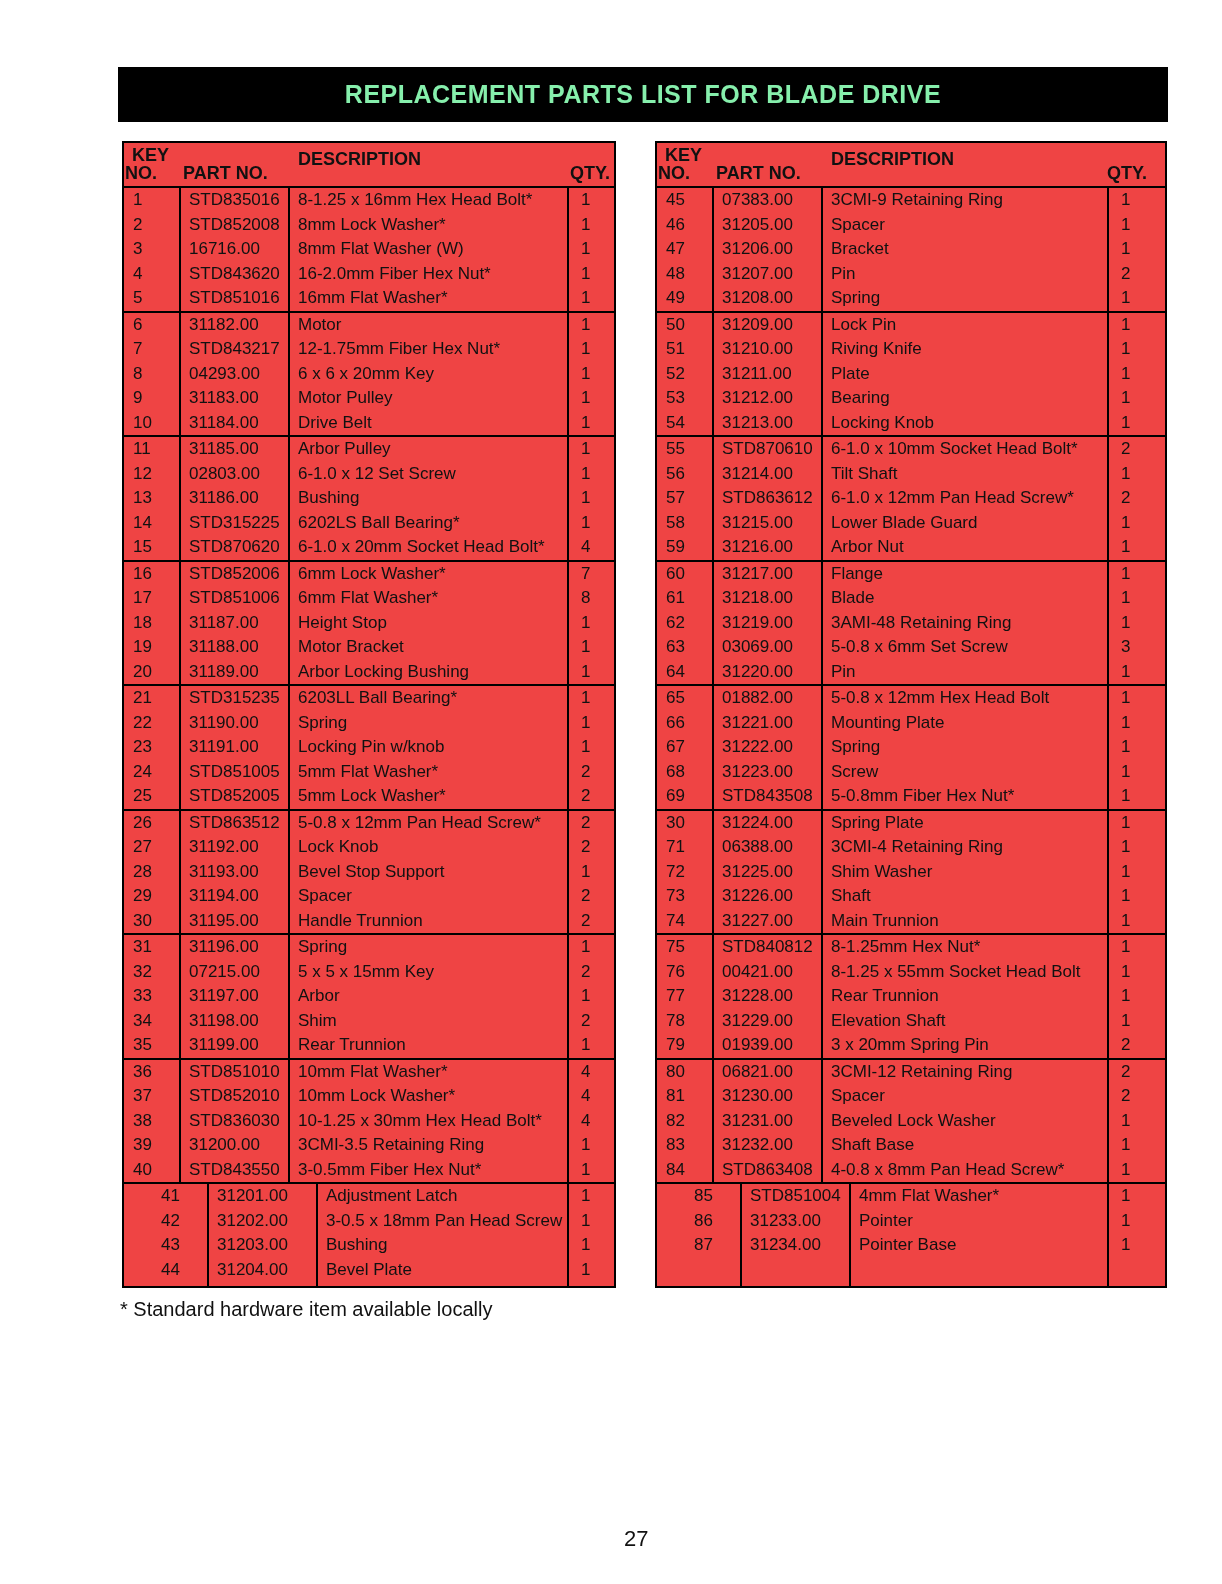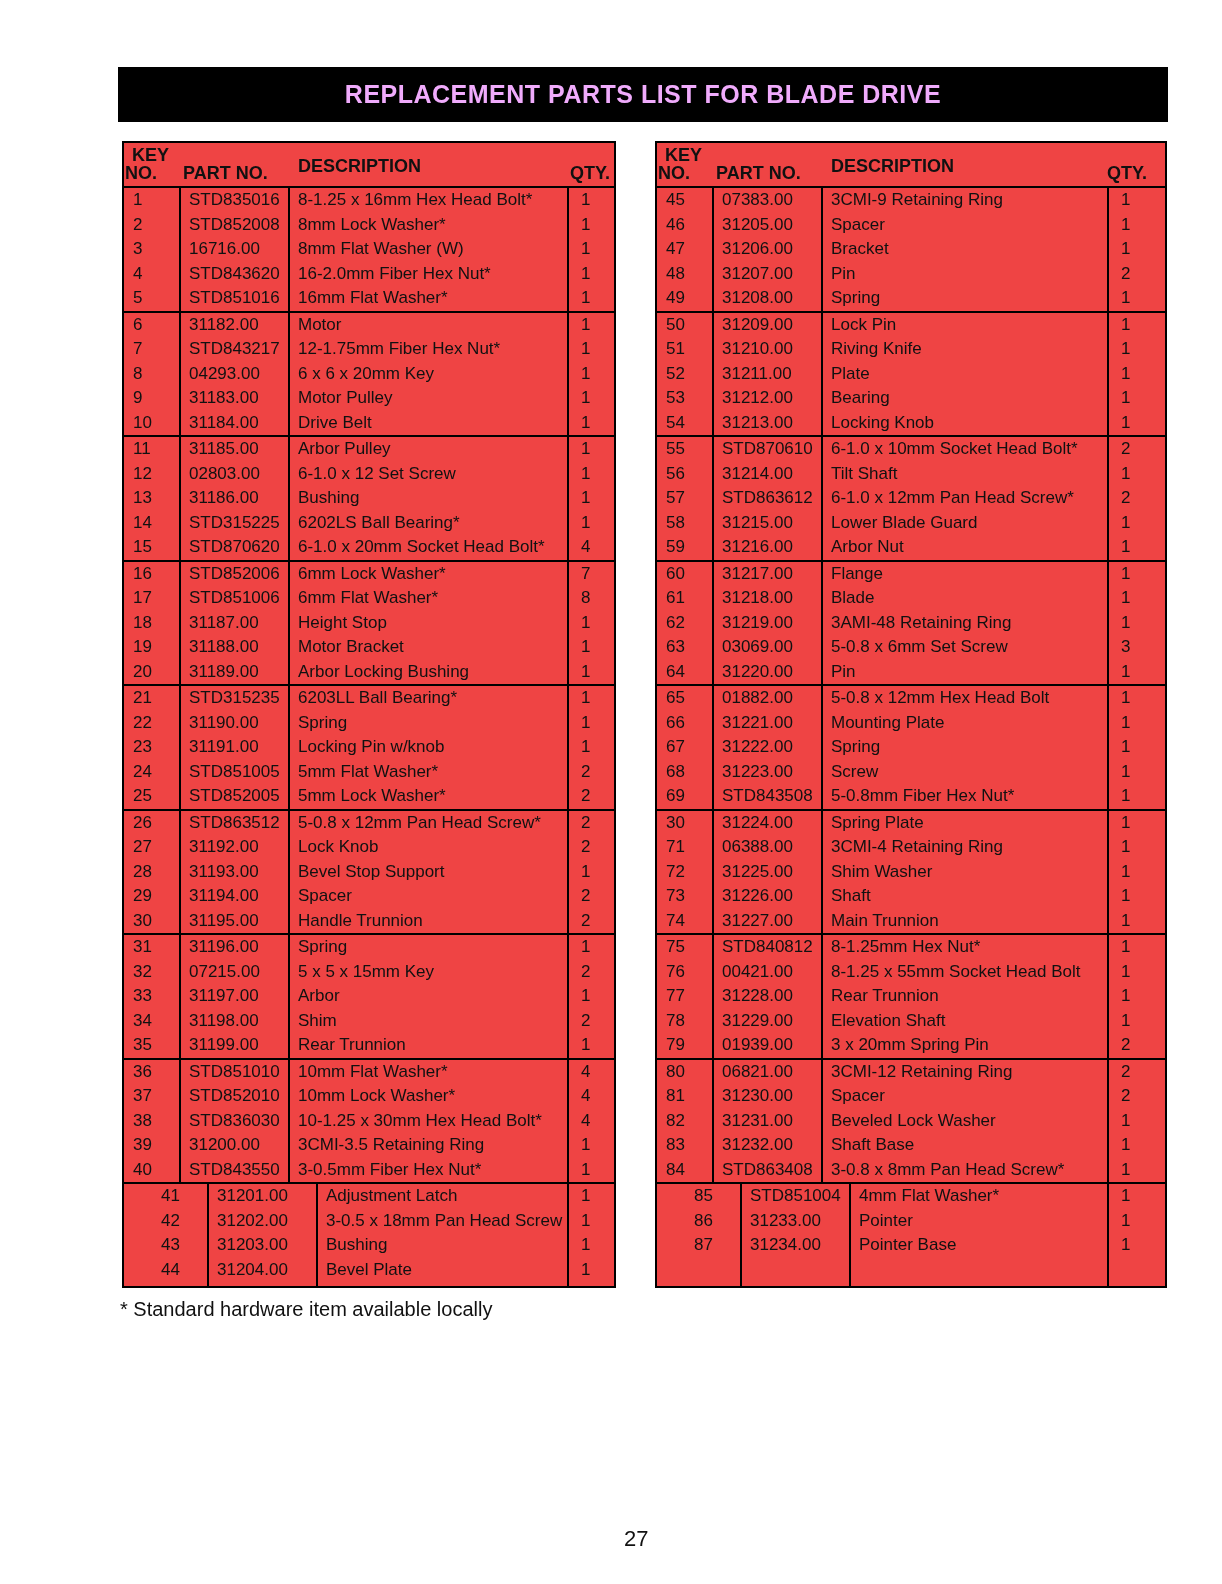--- a/index.html
+++ b/index.html
@@ -14,42 +14,42 @@
   }
   *{box-sizing:border-box;}
 
   
   .banner{
     position:absolute;left:118px;top:67px;width:1050px;height:55px;
     background:#000;
     display:flex;align-items:center;justify-content:center;
   }
   .banner-title{
-    color:#f0abfc;font-weight:bold;font-size:25px;letter-spacing:.5px;
+    color:#86efac;font-weight:bold;font-size:25px;letter-spacing:.5px;
     white-space:nowrap;
   }
 
   
   .parts-table{
     position:absolute;top:141px;height:1147px;
     border:2px solid #000;background:#ef4444;
     display:flex;flex-direction:column;
   }
   .parts-table.left{left:122px;width:494px;}
   .parts-table.right{left:655px;width:512px;}
 
   .thead{
     position:relative;flex:0 0 45px;
     border-bottom:2px solid #000;
     font-weight:bold;font-size:18px;
   }
   .thead .h-key1{position:absolute;left:8px;top:2px;}
   .thead .h-key2{position:absolute;left:1px;bottom:2px;}
   .thead .h-part{position:absolute;left:59px;bottom:2px;}
-  .thead .h-desc{position:absolute;left:174px;bottom:9px;}
+  .thead .h-desc{position:absolute;left:174px;bottom:16px;}
   .thead .h-qty{position:absolute;right:4px;bottom:2px;}
   .parts-table.right .thead .h-qty{right:18px;}
 
   .tbody{flex:1 1 auto;display:flex;flex-direction:column;min-height:0;}
   .row-group{flex:0 0 auto;}
   .row-group + .row-group{border-top:2px solid #000;}
   .row-group.last{flex:1 1 auto;display:flex;flex-direction:column;min-height:0;padding-left:28px;}
 
   .row{
     display:flex;height:24.5px;flex:0 0 auto;
@@ -637,21 +637,21 @@
           </div>
           <div class="row">
             <div class="cell key">83</div>
             <div class="cell part">31232.00</div>
             <div class="cell desc">Shaft Base</div>
             <div class="cell qty">1</div>
           </div>
           <div class="row">
             <div class="cell key">84</div>
             <div class="cell part">STD863408</div>
-            <div class="cell desc">3-0.8 x 8mm Pan Head Screw*</div>
+            <div class="cell desc">4-0.8 x 8mm Pan Head Screw*</div>
             <div class="cell qty">1</div>
           </div>
         </div>
         <div class="row-group last">
           <div class="row">
             <div class="cell key">85</div>
             <div class="cell part">STD851004</div>
             <div class="cell desc">4mm Flat Washer*</div>
             <div class="cell qty">1</div>
           </div>

